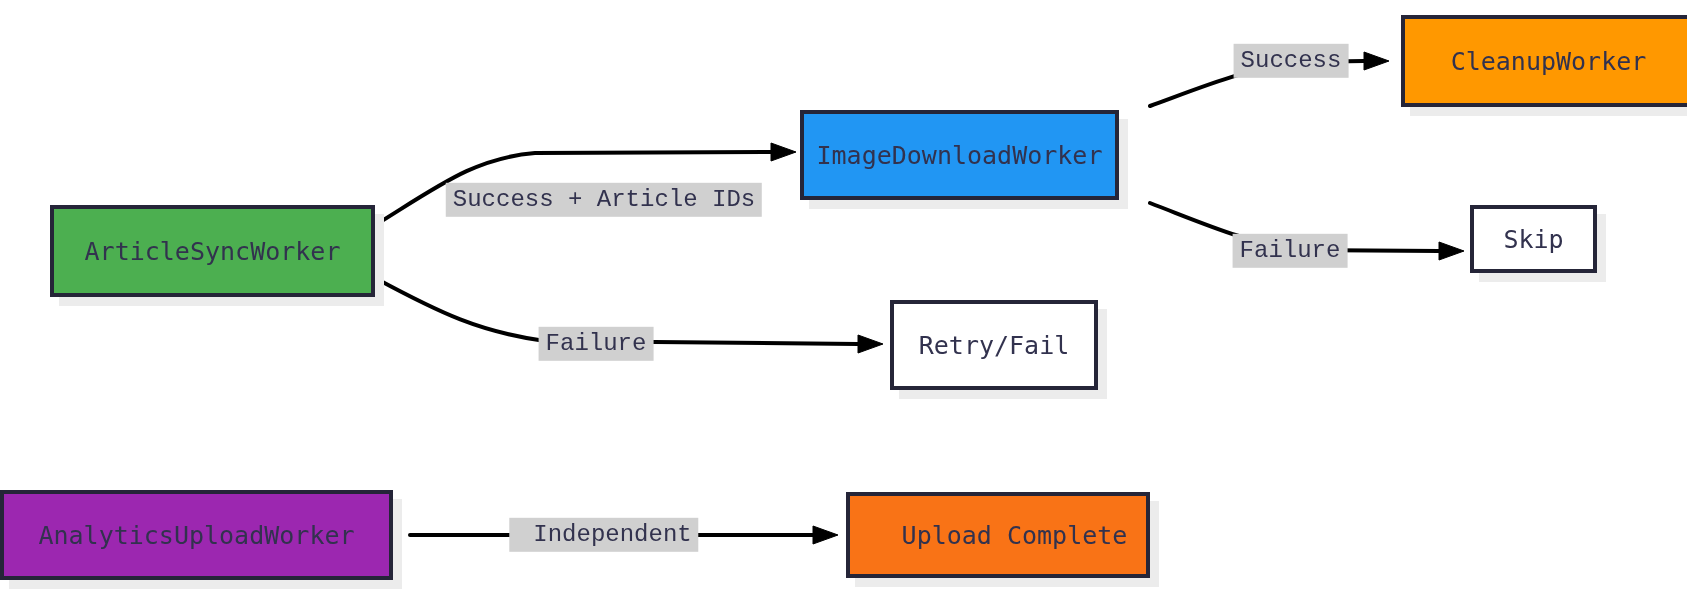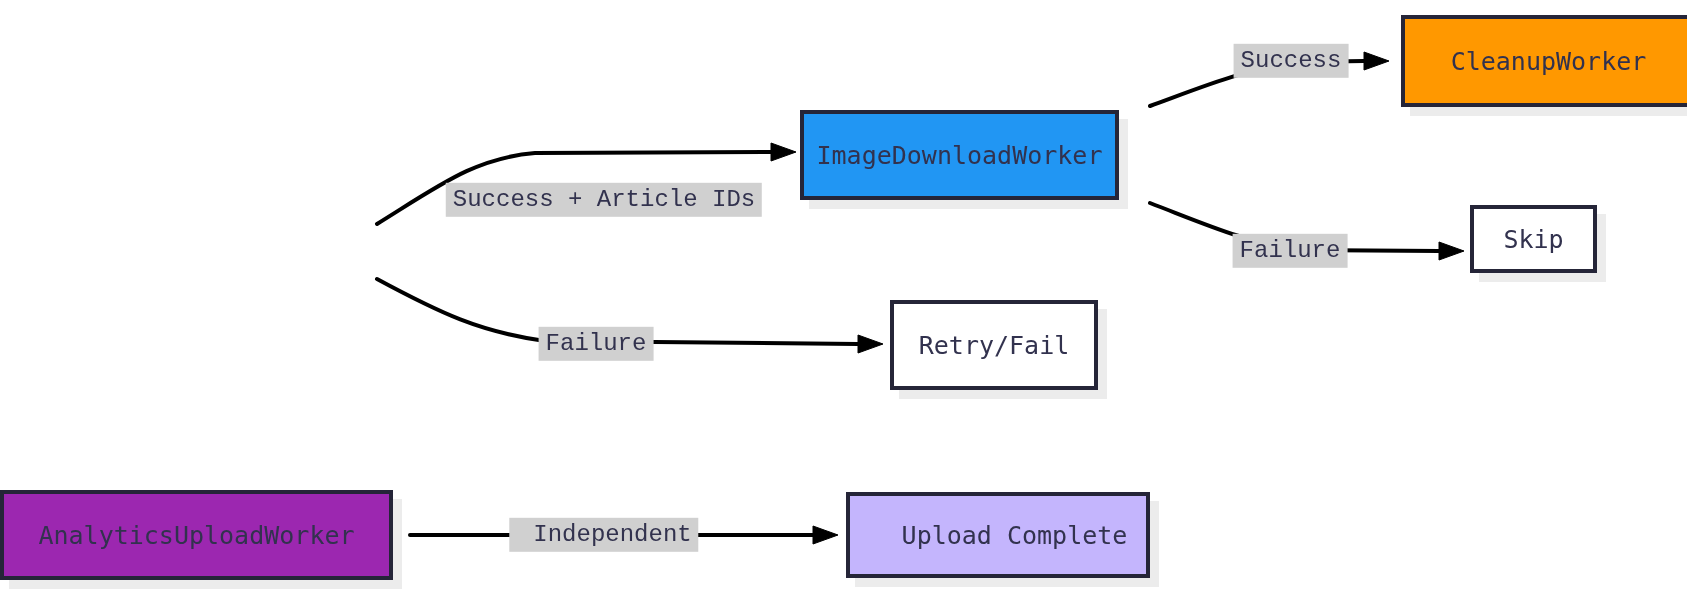--- a/index.html
+++ b/index.html
@@ -89,20 +89,21 @@
       <polygon points="813,526 813,544 838,535"></polygon>
     </g>
   </svg>
 
   <div class="elabel l-e0">Success + Article IDs</div>
   <div class="elabel l-e1">Success</div>
   <div class="elabel l-e2">Failure</div>
   <div class="elabel l-e3">Failure</div>
   <div class="elabel l-e4">Independent</div>
 
+  <div class="node n-article" style="background-color: rgb(76, 175, 80);">ArticleSyncWorker</div>
   <div class="node n-image" style="background-color: rgb(33, 150, 243);">ImageDownloadWorker</div>
   <div class="node n-cleanup" style="background-color: rgb(255, 152, 0);">CleanupWorker</div>
   <div class="node n-skip" style="background-color: rgb(255, 255, 255);">Skip</div>
   <div class="node n-retry" style="background-color: rgb(255, 255, 255);">Retry/Fail</div>
   <div class="node n-analytics" style="background-color: rgb(156, 39, 176);">AnalyticsUploadWorker</div>
-  <div class="node n-upload" style="background-color: #c4b5fd; padding-left: 33px;">Upload Complete</div>
+  <div class="node n-upload" style="background-color: #f97316; padding-left: 33px;">Upload Complete</div>
 
 </div>
 
 </body></html>

